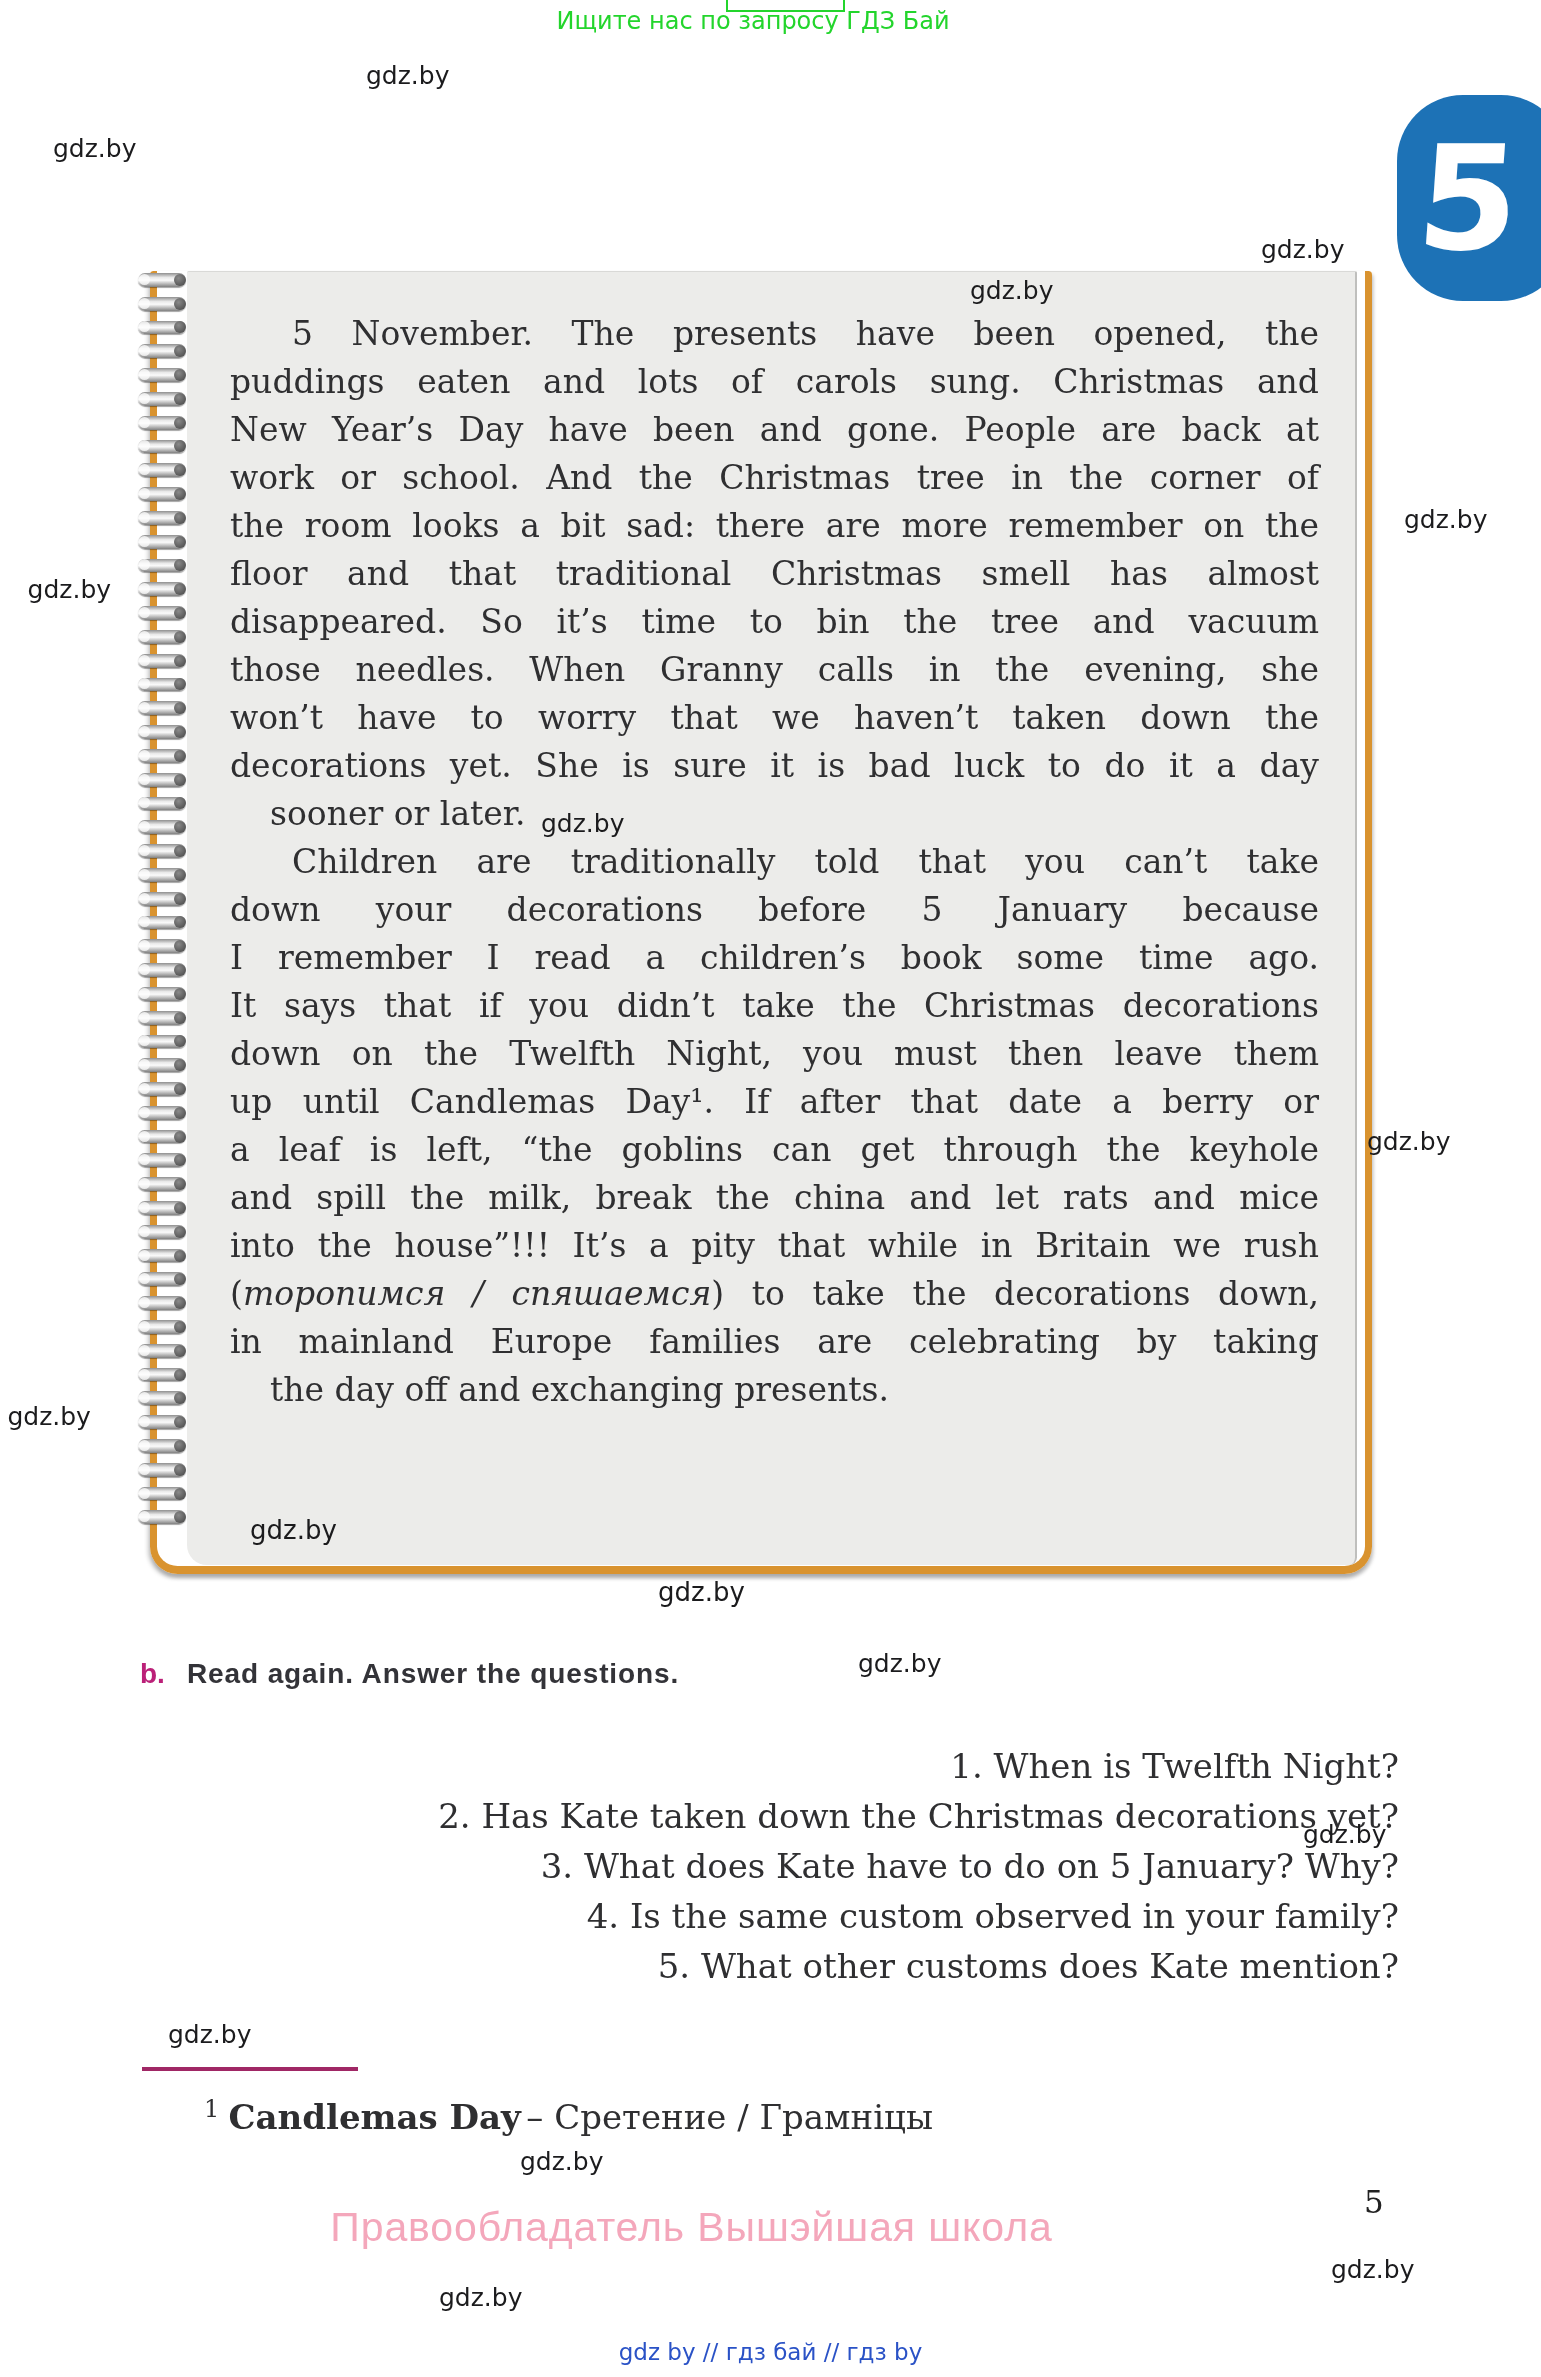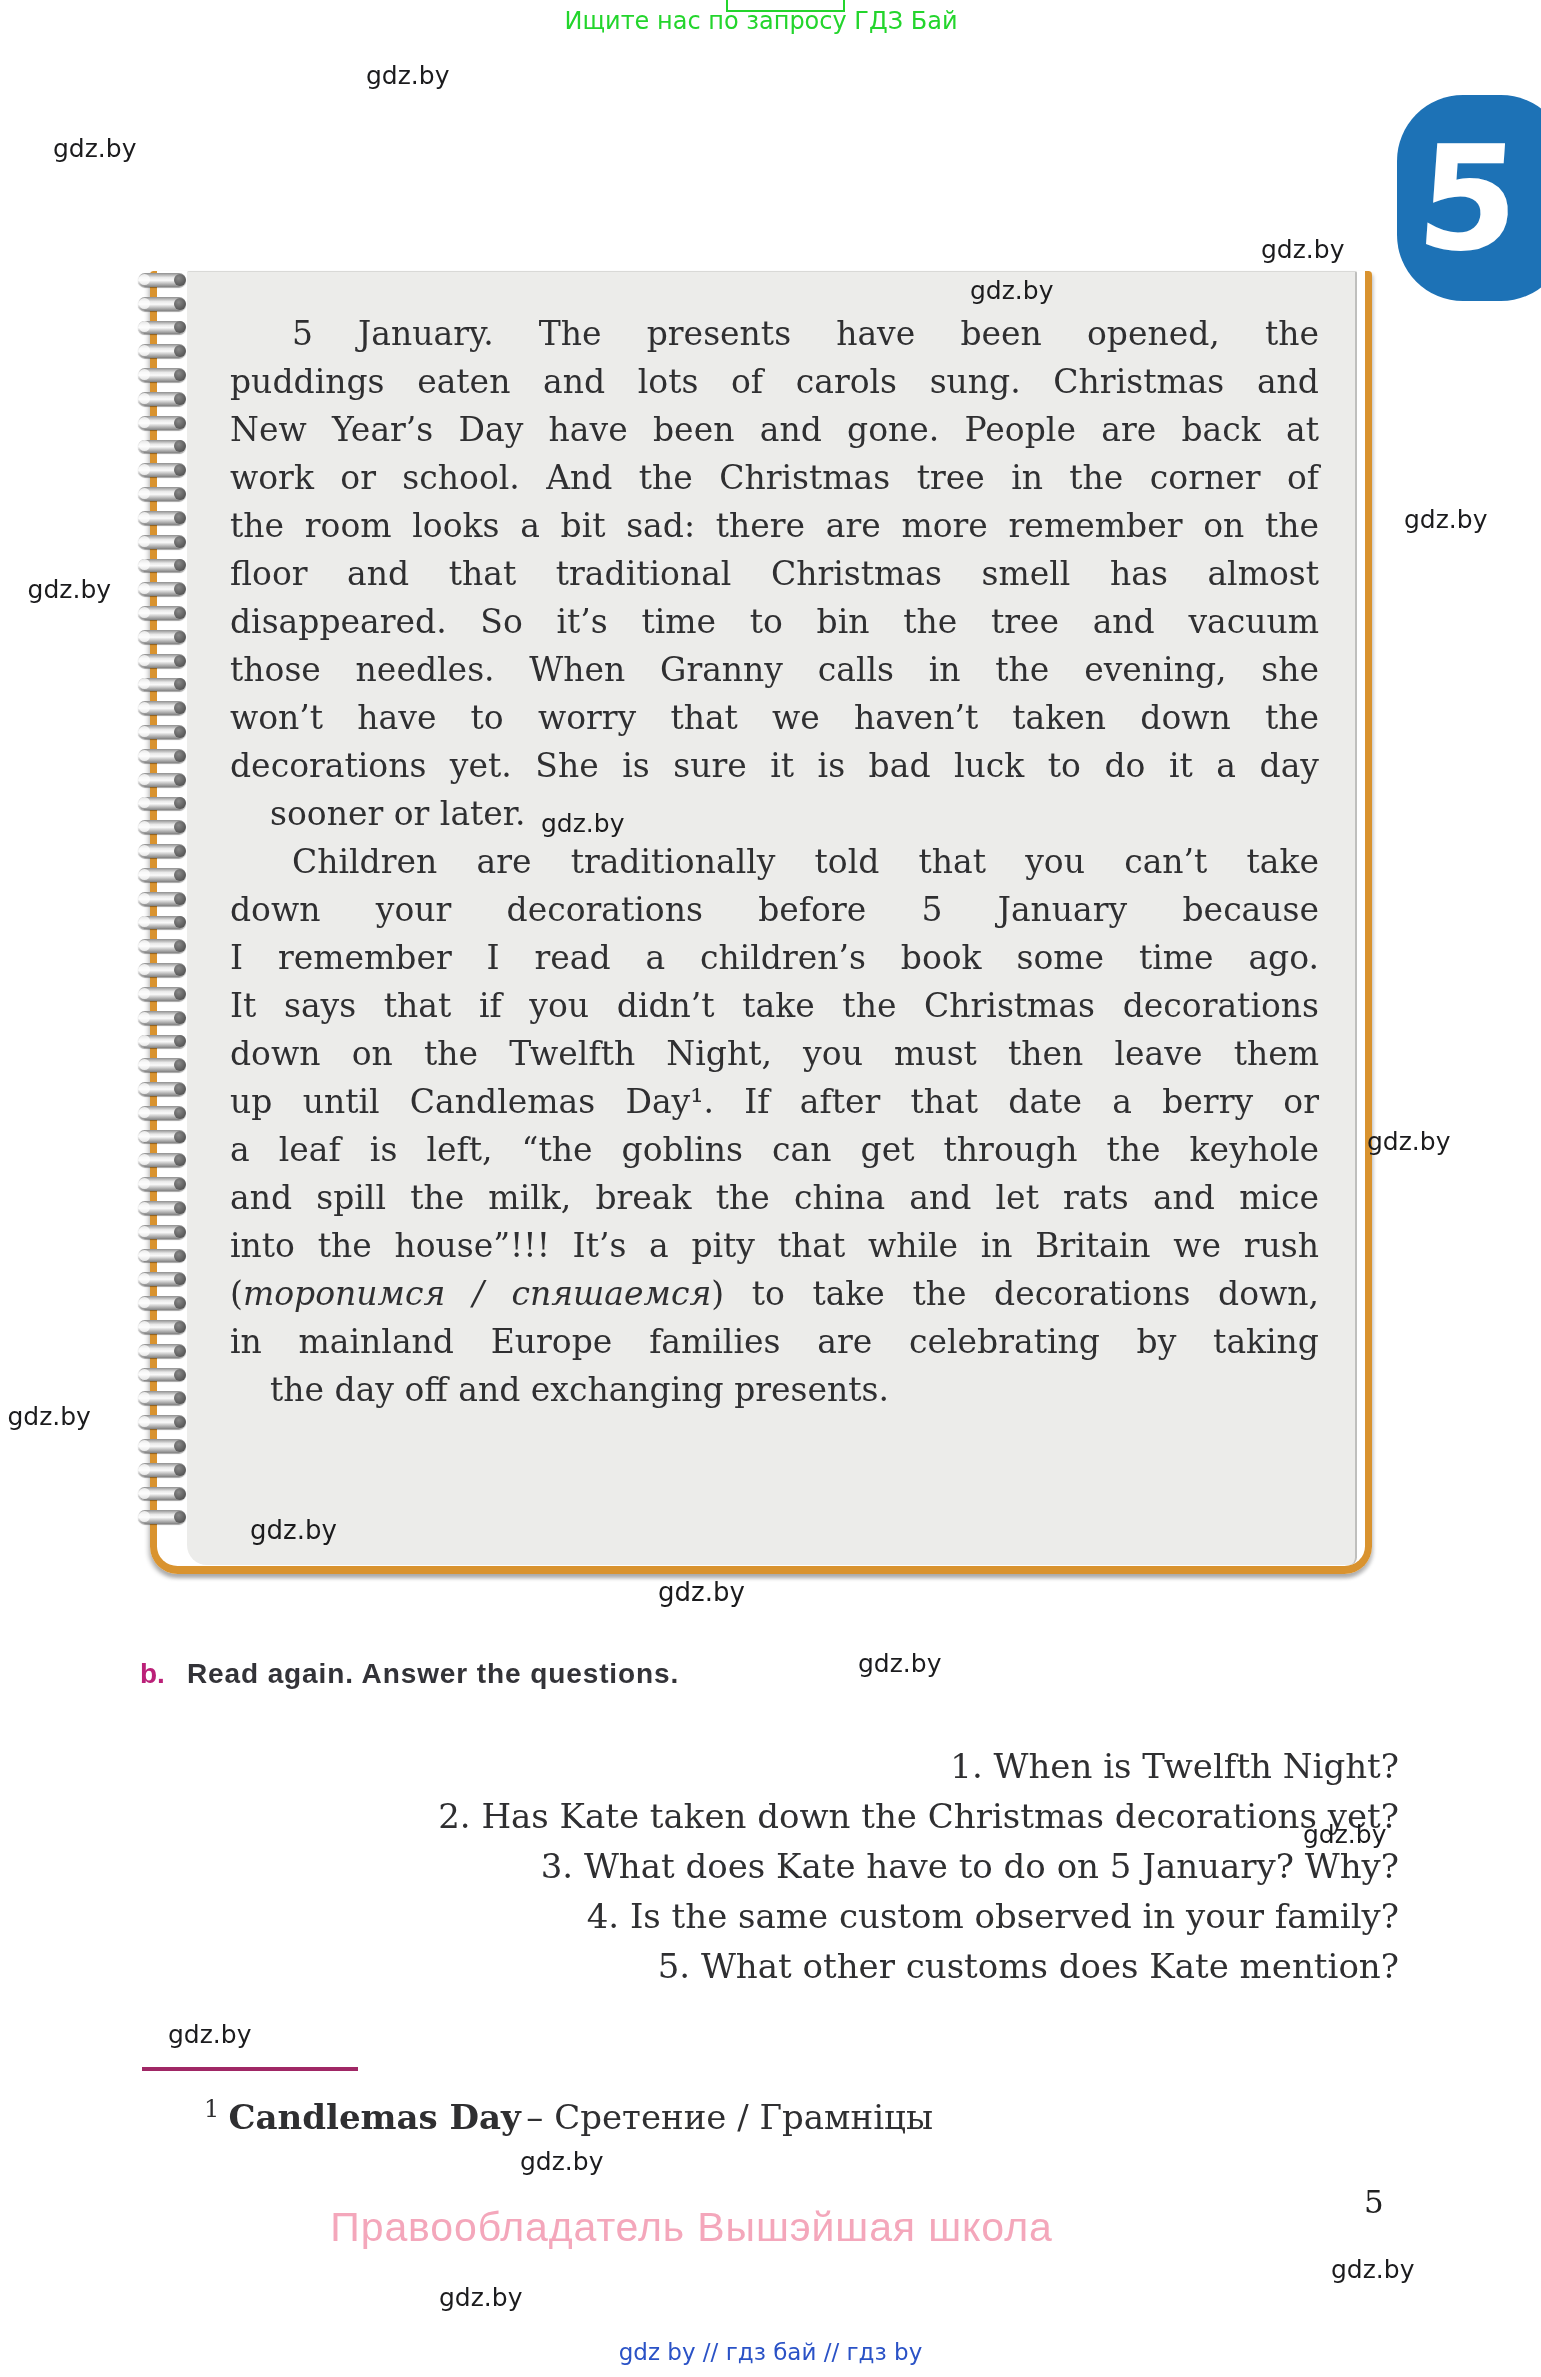--- a/index.html
+++ b/index.html
@@ -3,21 +3,21 @@
 <meta charset="utf-8">
 <style>
   html,body{margin:0;padding:0;background:#ffffff;}
   .page{position:relative;width:1541px;height:2377px;background:#ffffff;overflow:hidden;
         font-family:"Liberation Sans",sans-serif;}
 
   
   .green-cropbox{position:absolute;left:726px;top:-5.5px;width:115px;height:13px;
                  border:2.8px solid #23d52c;background:transparent;}
   .green-banner{position:absolute;left:0;top:7.4px;width:1506px;text-align:center;
-                color:#23d52c;font-size:24px;font-family:"DejaVu Sans",sans-serif;margin-left:8px;}
+                color:#23d52c;font-size:24px;font-family:"DejaVu Sans",sans-serif;}
 
   
   .wm{position:absolute;color:#1b1b1d;font-family:"DejaVu Sans",sans-serif;white-space:nowrap;}
 
   
   .badge{position:absolute;left:1397px;top:95px;width:170px;height:206px;
          background:#1d72b6;border-radius:66px;color:#ffffff;
          display:flex;align-items:center;justify-content:center;}
   .badge span{font-family:"DejaVu Sans",sans-serif;font-weight:800;font-size:145px;
               transform:skewX(-4deg);padding-right:27.6px;line-height:1;}
@@ -139,21 +139,21 @@
       <div class="ring"></div>
       <div class="ring"></div>
       <div class="ring"></div>
       <div class="ring"></div>
       <div class="ring"></div>
       <div class="ring"></div>
       <div class="ring"></div>
       <div class="ring"></div>
     </div>
   <div class="diary" id="diary">
-      <div class="tl indent">5 January. The presents have been opened, the</div>
+      <div class="tl indent">5 November. The presents have been opened, the</div>
       <div class="tl">puddings eaten and lots of carols sung. Christmas and</div>
       <div class="tl">New Year’s Day have been and gone. People are back at</div>
       <div class="tl">work or school. And the Christmas tree in the corner of</div>
       <div class="tl">the room looks a bit sad: there are more remember on the</div>
       <div class="tl">floor and that traditional Christmas smell has almost</div>
       <div class="tl">disappeared. So it’s time to bin the tree and vacuum</div>
       <div class="tl">those needles. When Granny calls in the evening, she</div>
       <div class="tl">won’t have to worry that we haven’t taken down the</div>
       <div class="tl">decorations yet. She is sure it is bad luck to do it a day</div>
       <div class="tl lastline">sooner or later.</div>

